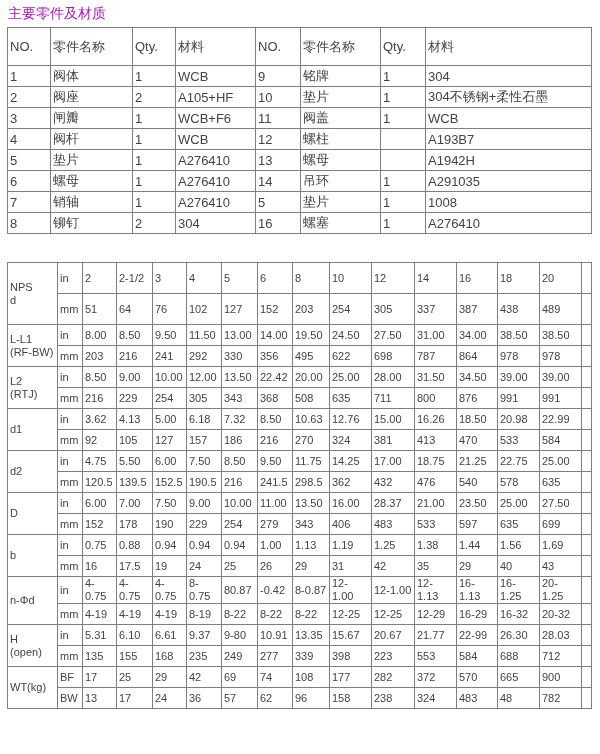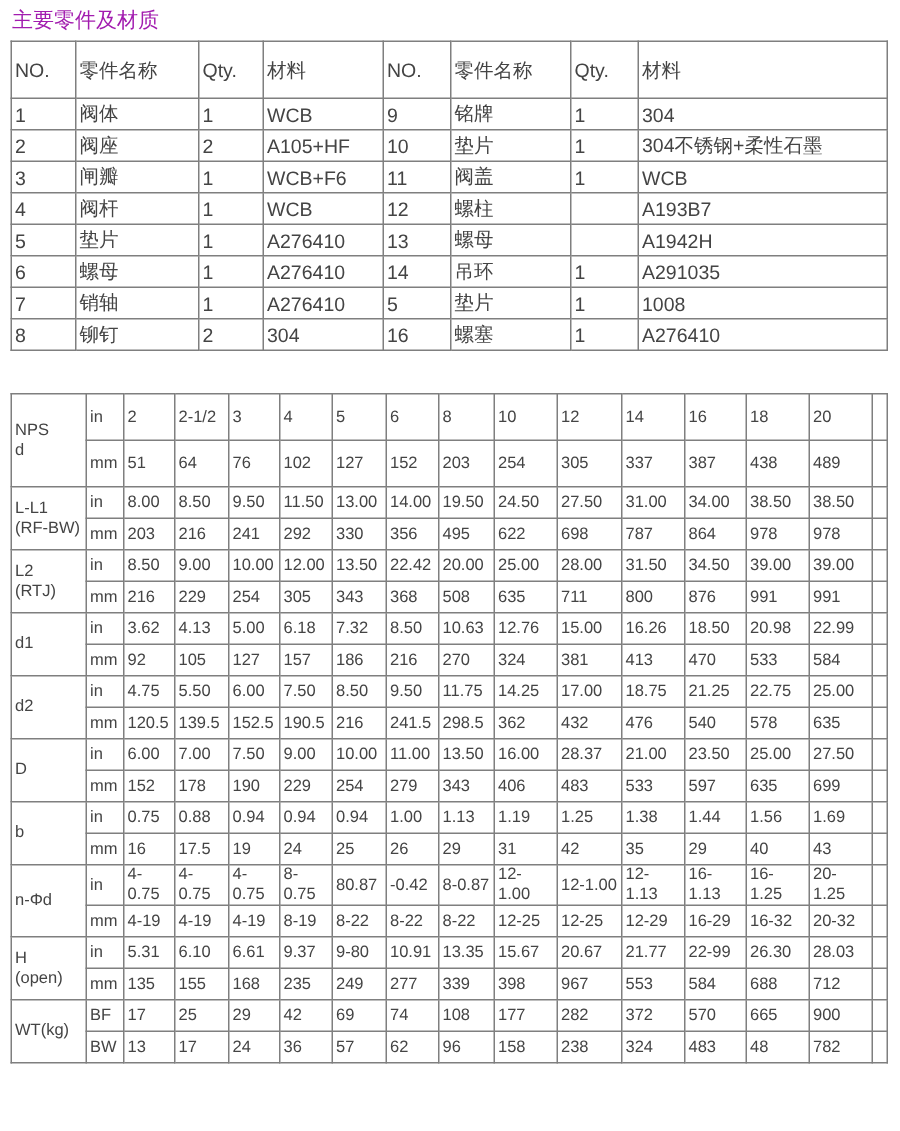--- a/index.html
+++ b/index.html
@@ -459,21 +459,21 @@
         <tr class="g8">
           <td class="unit">mm</td>
           <td>135</td>
           <td>155</td>
           <td>168</td>
           <td>235</td>
           <td>249</td>
           <td>277</td>
           <td>339</td>
           <td>398</td>
-          <td>967</td>
+          <td>223</td>
           <td>553</td>
           <td>584</td>
           <td>688</td>
           <td>712</td>
           <td class="tail"></td>
         </tr>
         <tr class="g9">
           <td class="lbl" rowspan="2">WT(kg)</td>
           <td class="unit">BF</td>
           <td>17</td>

